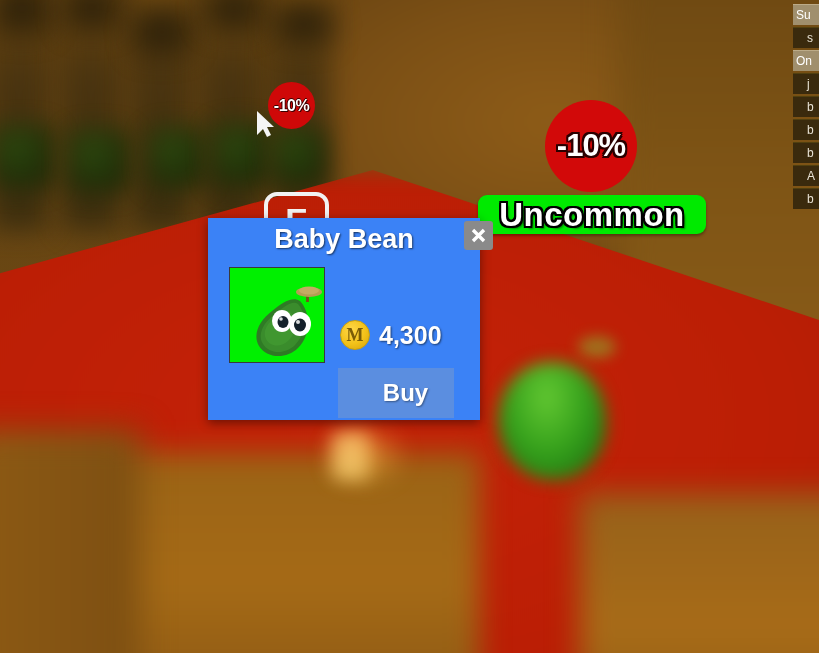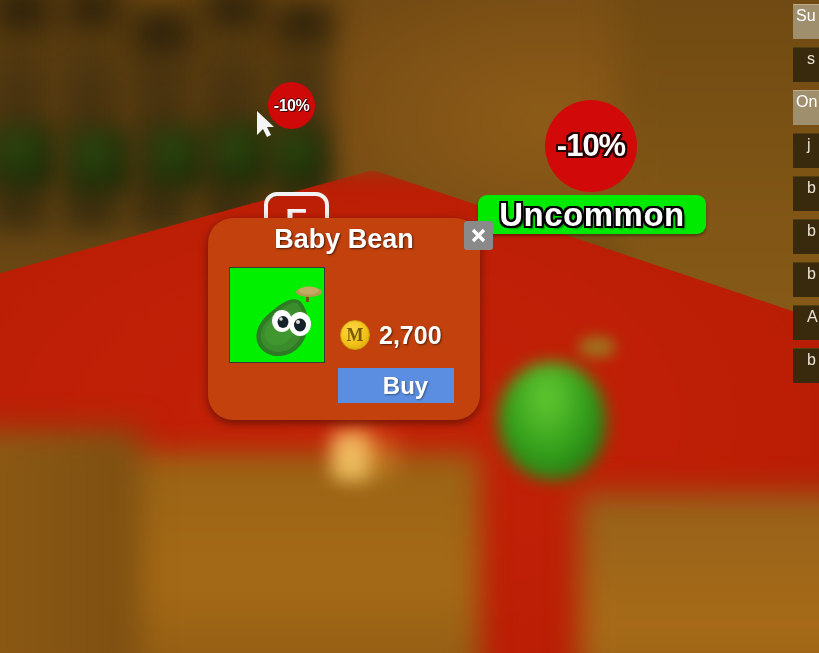--- a/index.html
+++ b/index.html
@@ -138,26 +138,26 @@
   
   .side-panel {
     position: absolute;
     right: 0;
     top: 0;
     width: 26px;
     padding-top: 4px;
   }
   .side-row {
     position: relative;
-    height: 35px;
-    margin-bottom: 8px;
+    height: 21px;
+    margin-bottom: 2px;
     background: #3a2a0d;
     border-top: 1px solid #51400f;
     color: #e8e2d4;
-    font-size: 16px;
+    font-size: 12px;
     line-height: 21px;
     padding-left: 14px;
     overflow: hidden;
     white-space: nowrap;
     box-sizing: border-box;
   }
   .side-row.header {
     background: #a08f6d;
     color: #fff;
     padding-left: 3px;
@@ -256,23 +256,22 @@
     font-weight: bold;
     line-height: 1;
     margin-top: 7px;
   }
 
   
   .dialog {
     position: absolute;
     left: 208px; top: 218px;
     width: 272px; height: 202px;
-    background: #c2410c;
+    background: #3b82f6;
     box-shadow: 0 3px 10px rgba(0,0,0,.45);
-    border-radius: 25px;
   }
   .dialog-title {
     position: absolute;
     left: 0; right: 0; top: 6px;
     text-align: center;
     color: #fff;
     font-size: 27px;
     font-weight: bold;
     text-shadow: 1px 1px 2px rgba(0,0,0,.6);
   }
@@ -327,21 +326,21 @@
   .price-text {
     color: #fff;
     font-size: 25px;
     font-weight: bold;
     text-shadow: 1px 1px 2px rgba(0,0,0,.55);
   }
 
   .buy-btn {
     position: absolute;
     left: 130px; top: 150px;
-    width: 116px; height: 35px;
+    width: 116px; height: 50px;
     background: #5b8ee0;
     border: none;
     color: #fff;
     font-size: 24px;
     font-weight: bold;
     font-family: "Liberation Sans", sans-serif;
     cursor: pointer;
     text-shadow: 1px 1px 2px rgba(0,0,0,.4);
     padding-left: 25px;
   }
@@ -448,19 +447,19 @@
         <ellipse cx="70" cy="57" rx="6" ry="6.5" fill="#14202a"></ellipse>
         <ellipse cx="51" cy="51" rx="1.8" ry="1.8" fill="#ffffff" opacity=".85"></ellipse>
         <ellipse cx="68" cy="54" rx="2" ry="2" fill="#ffffff" opacity=".85"></ellipse>
       </svg>
     </div>
 
     <div class="price-row">
       <div class="coin">
         <span>M</span>
       </div>
-      <div class="price-text">2,700</div>
+      <div class="price-text">4,300</div>
     </div>
 
     <button class="buy-btn">Buy</button>
   </div>
 
 </div>
 
 </body></html>

